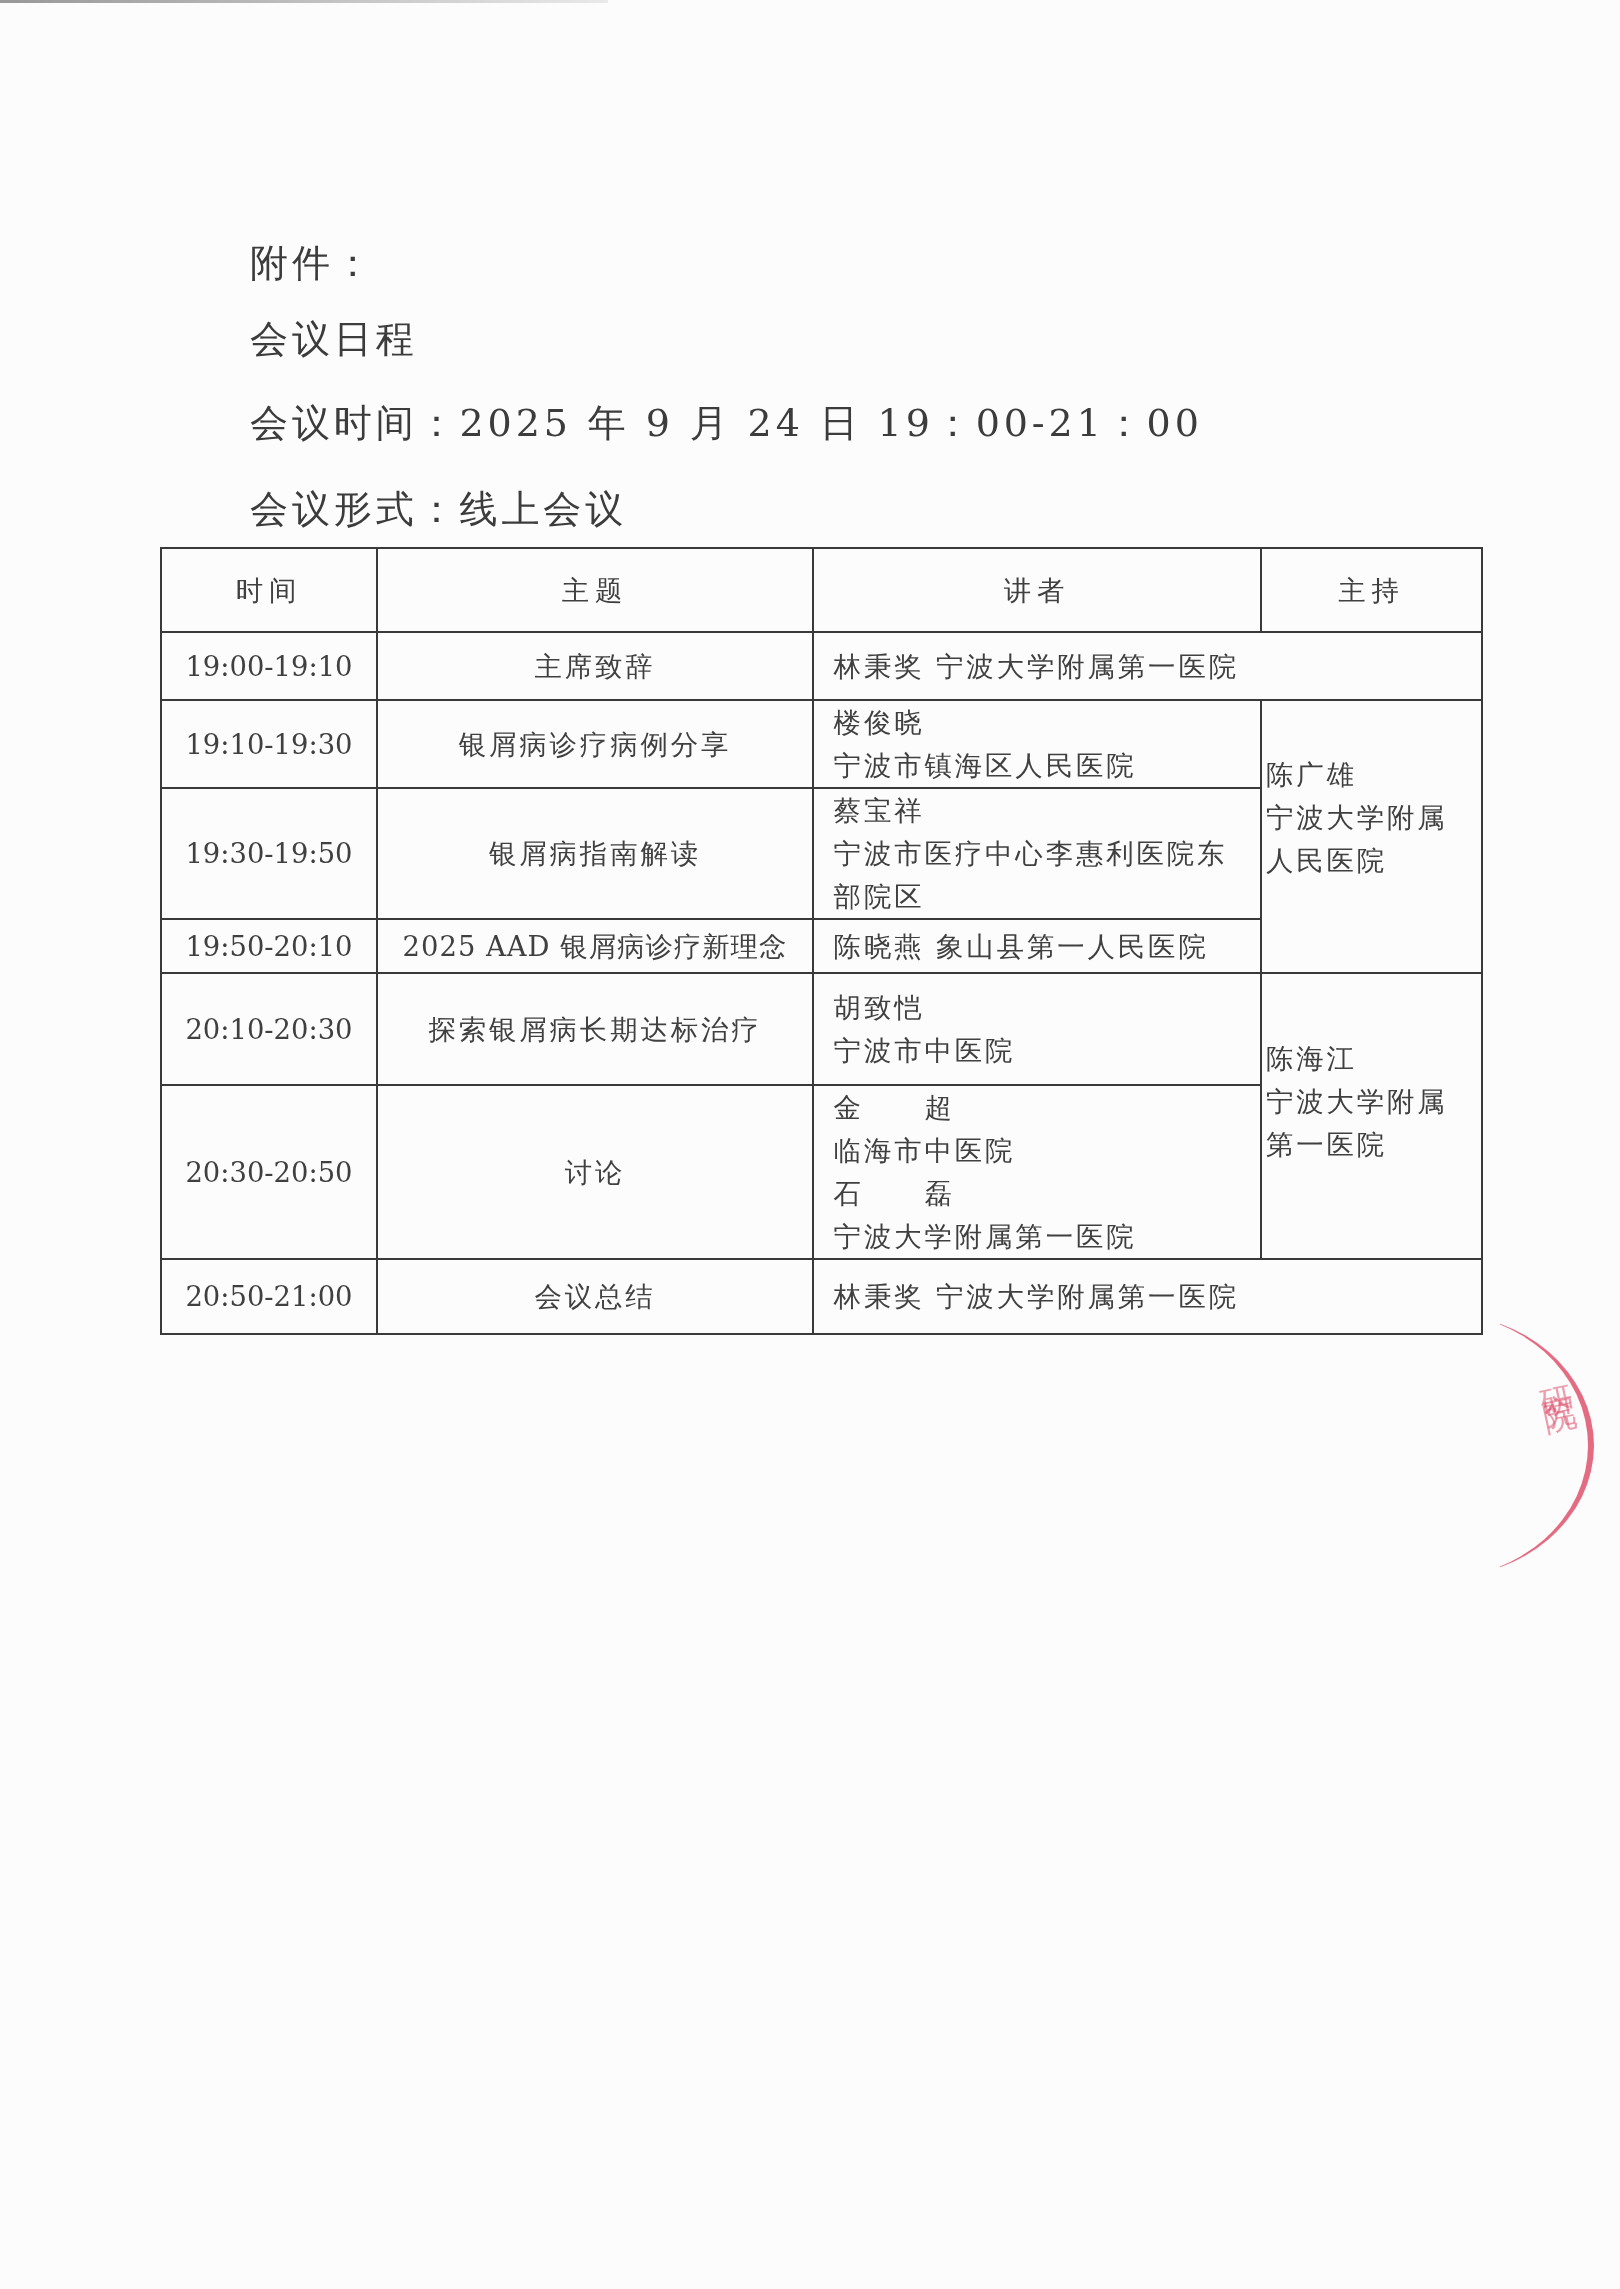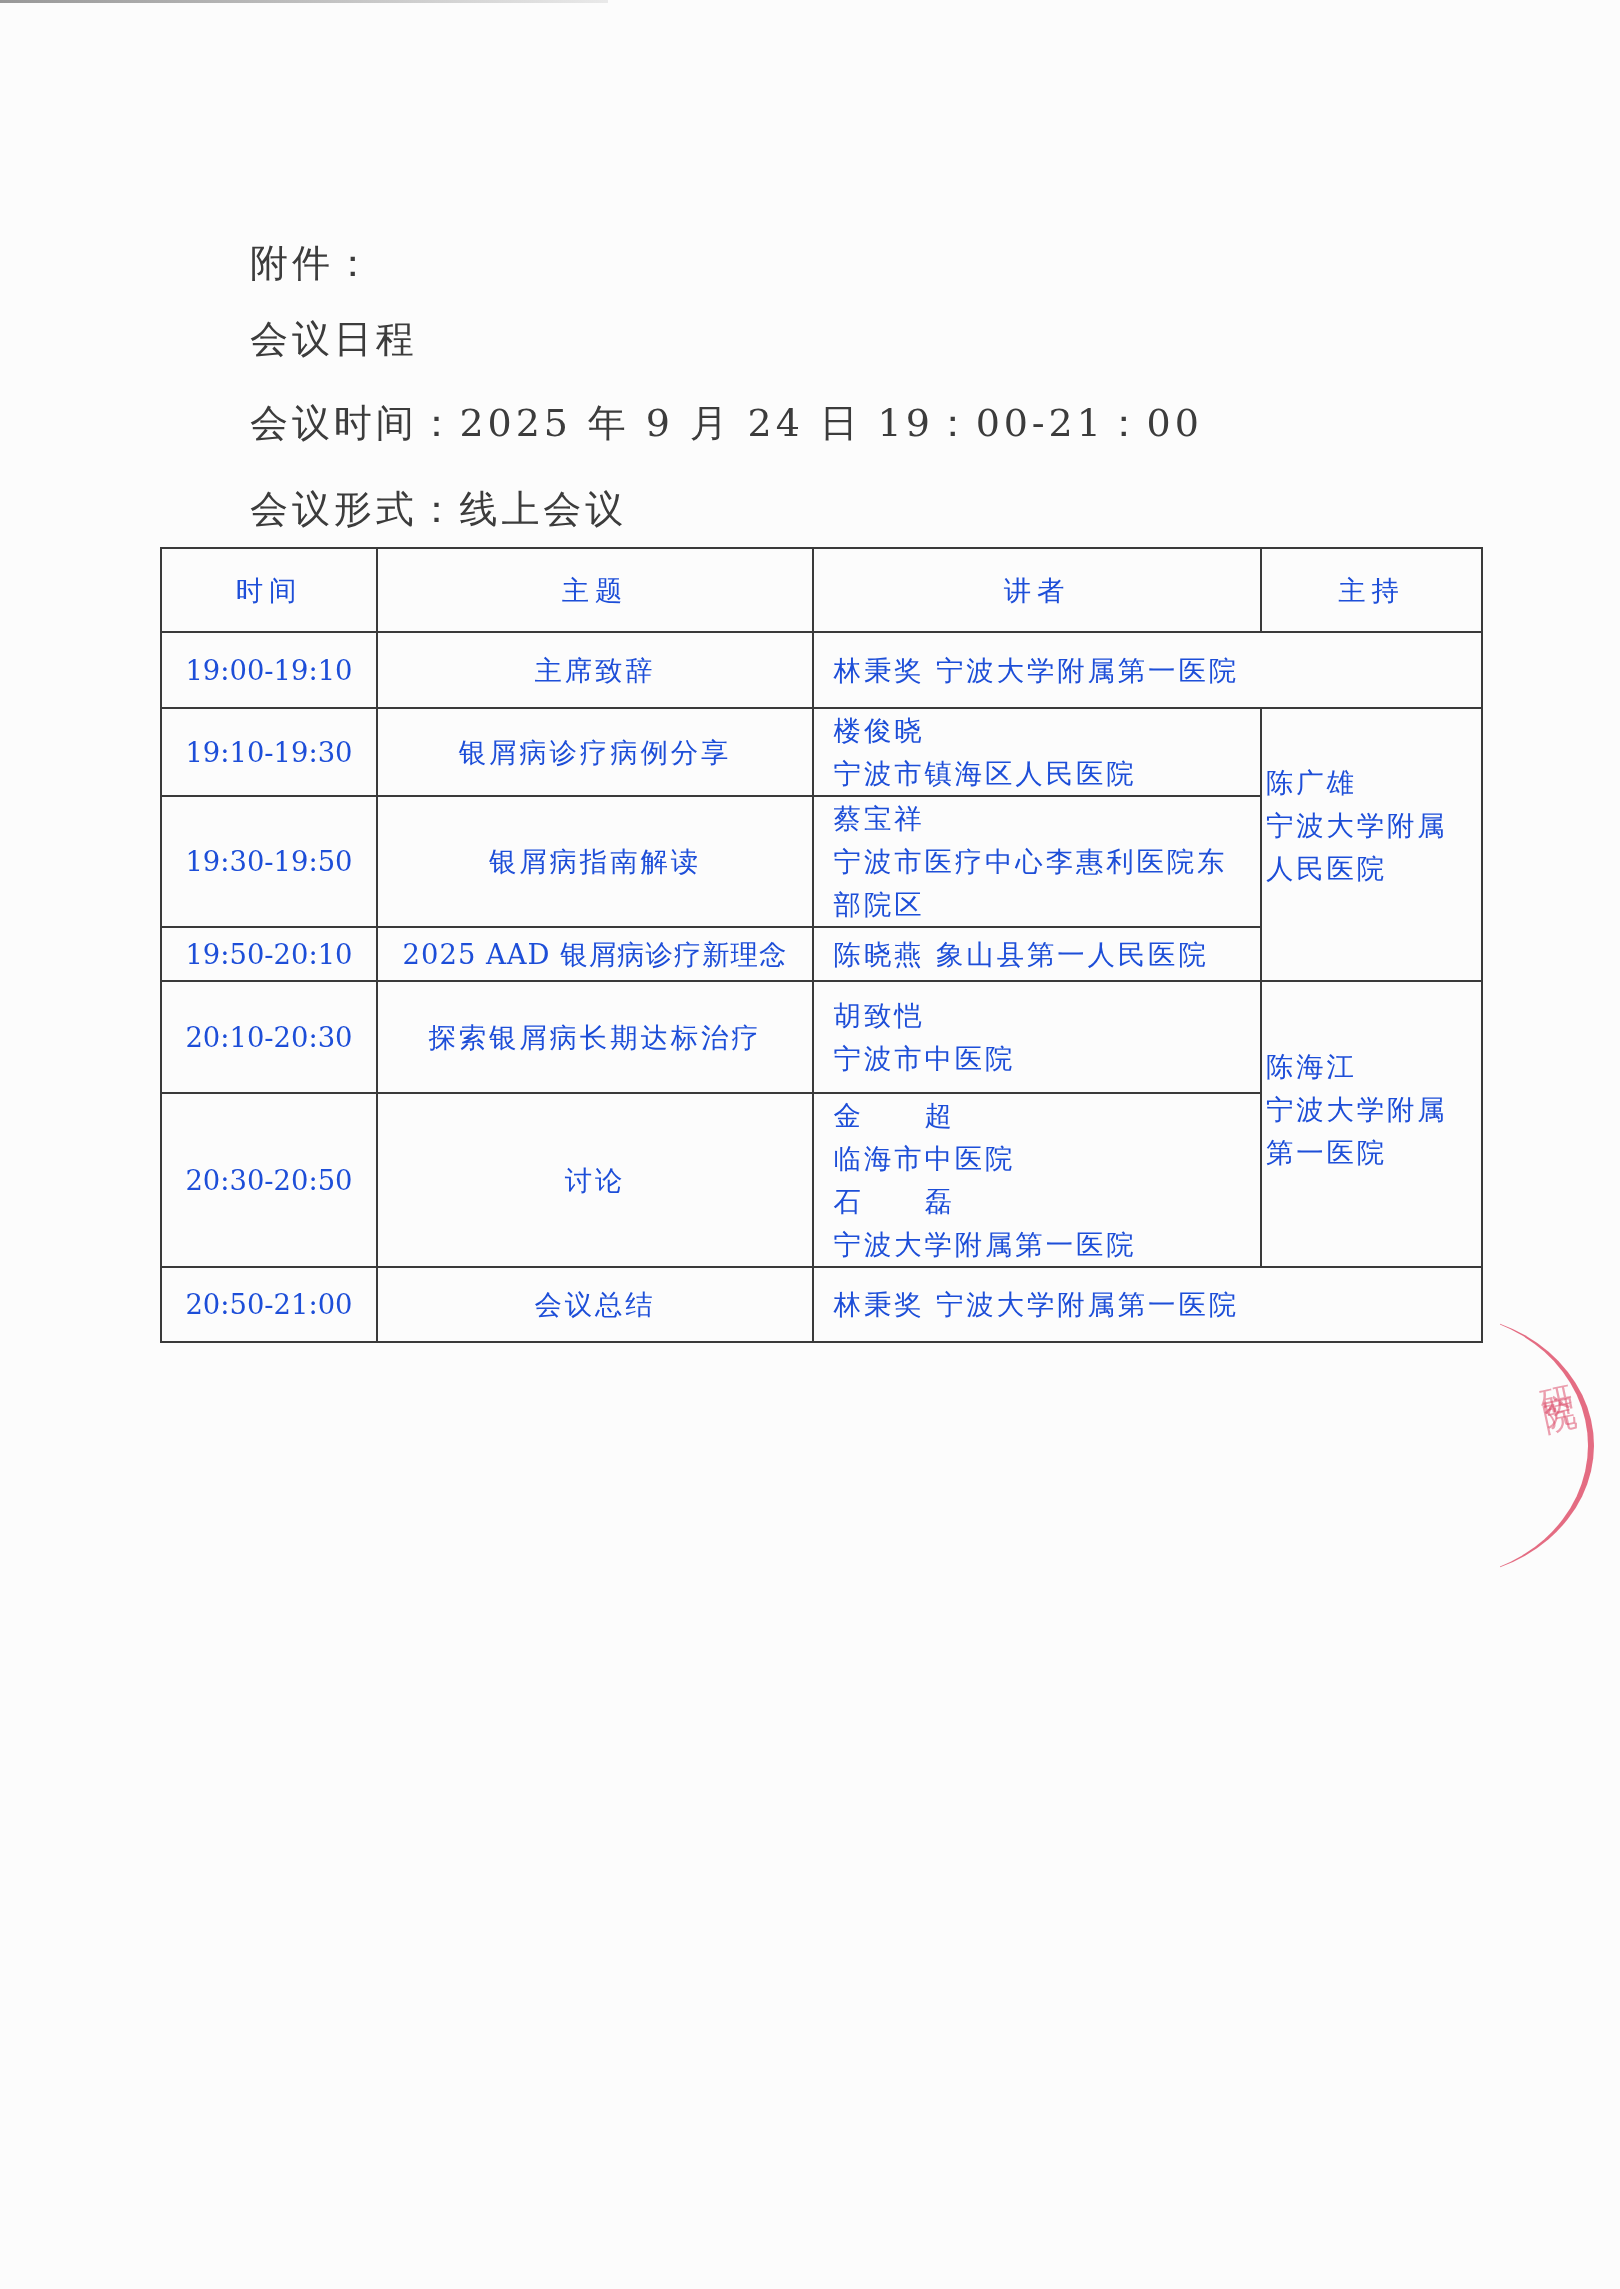--- a/index.html
+++ b/index.html
@@ -26,21 +26,21 @@
   #l2 { top: 314px; }
   #l3 { top: 398px; }
   #l4 { top: 484px; }
 
   table.schedule {
     position: absolute; left: 160px; top: 547px;
     width: 1320px;
     border-collapse: collapse;
     table-layout: fixed;
     font-size: 27.4px;
-    color: #1d4ed8;
+    color: #404040;
   }
   table.schedule td {
     border: 2.5px solid #3a3a3a;
     padding: 0;
     vertical-align: middle;
     line-height: 43px;
   }
   .c-time { text-align: center; letter-spacing: 0px; }
   .c-topic { text-align: center; letter-spacing: 2.9px; }
   .c-speaker { text-align: left; padding-left: 19.6px !important; letter-spacing: 2.9px; }
@@ -87,21 +87,21 @@
     <col style="width:221px">
   </colgroup>
   <tbody>
       <tr style="height:84px">
     <td class="hdr">时间</td>
     <td class="hdr">主题</td>
     <td class="hdr">讲者</td>
     <td class="hdr">主持</td>
   </tr>
 
-  <tr style="height:76px">
+  <tr style="height:68px">
     <td class="c-time">19:00-19:10</td>
     <td class="c-topic">主席致辞</td>
     <td class="c-speaker" colspan="2">
       <span class="line">林秉奖 宁波大学附属第一医院</span>
     </td>
   </tr>
 
   <tr style="height:85px">
     <td class="c-time">19:10-19:30</td>
     <td class="c-topic">银屑病诊疗病例分享</td>

